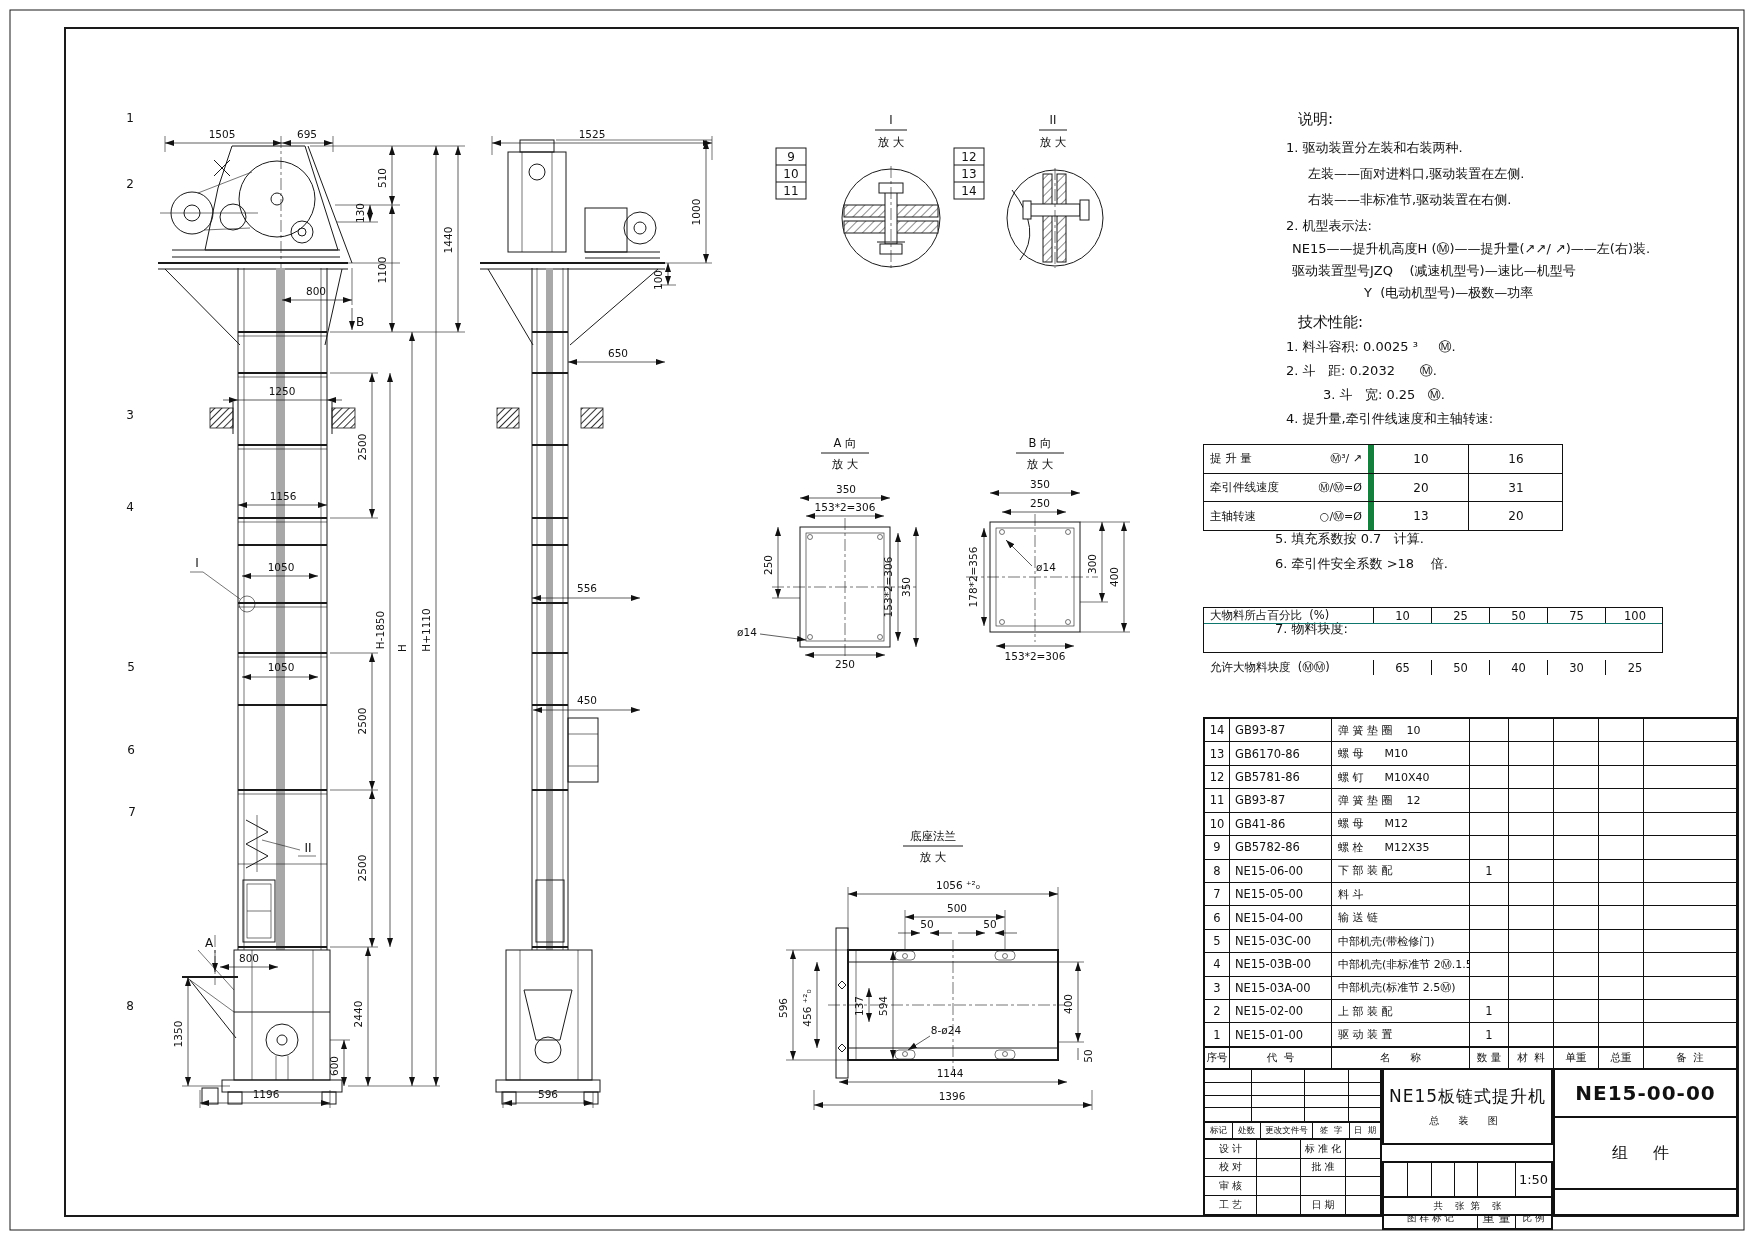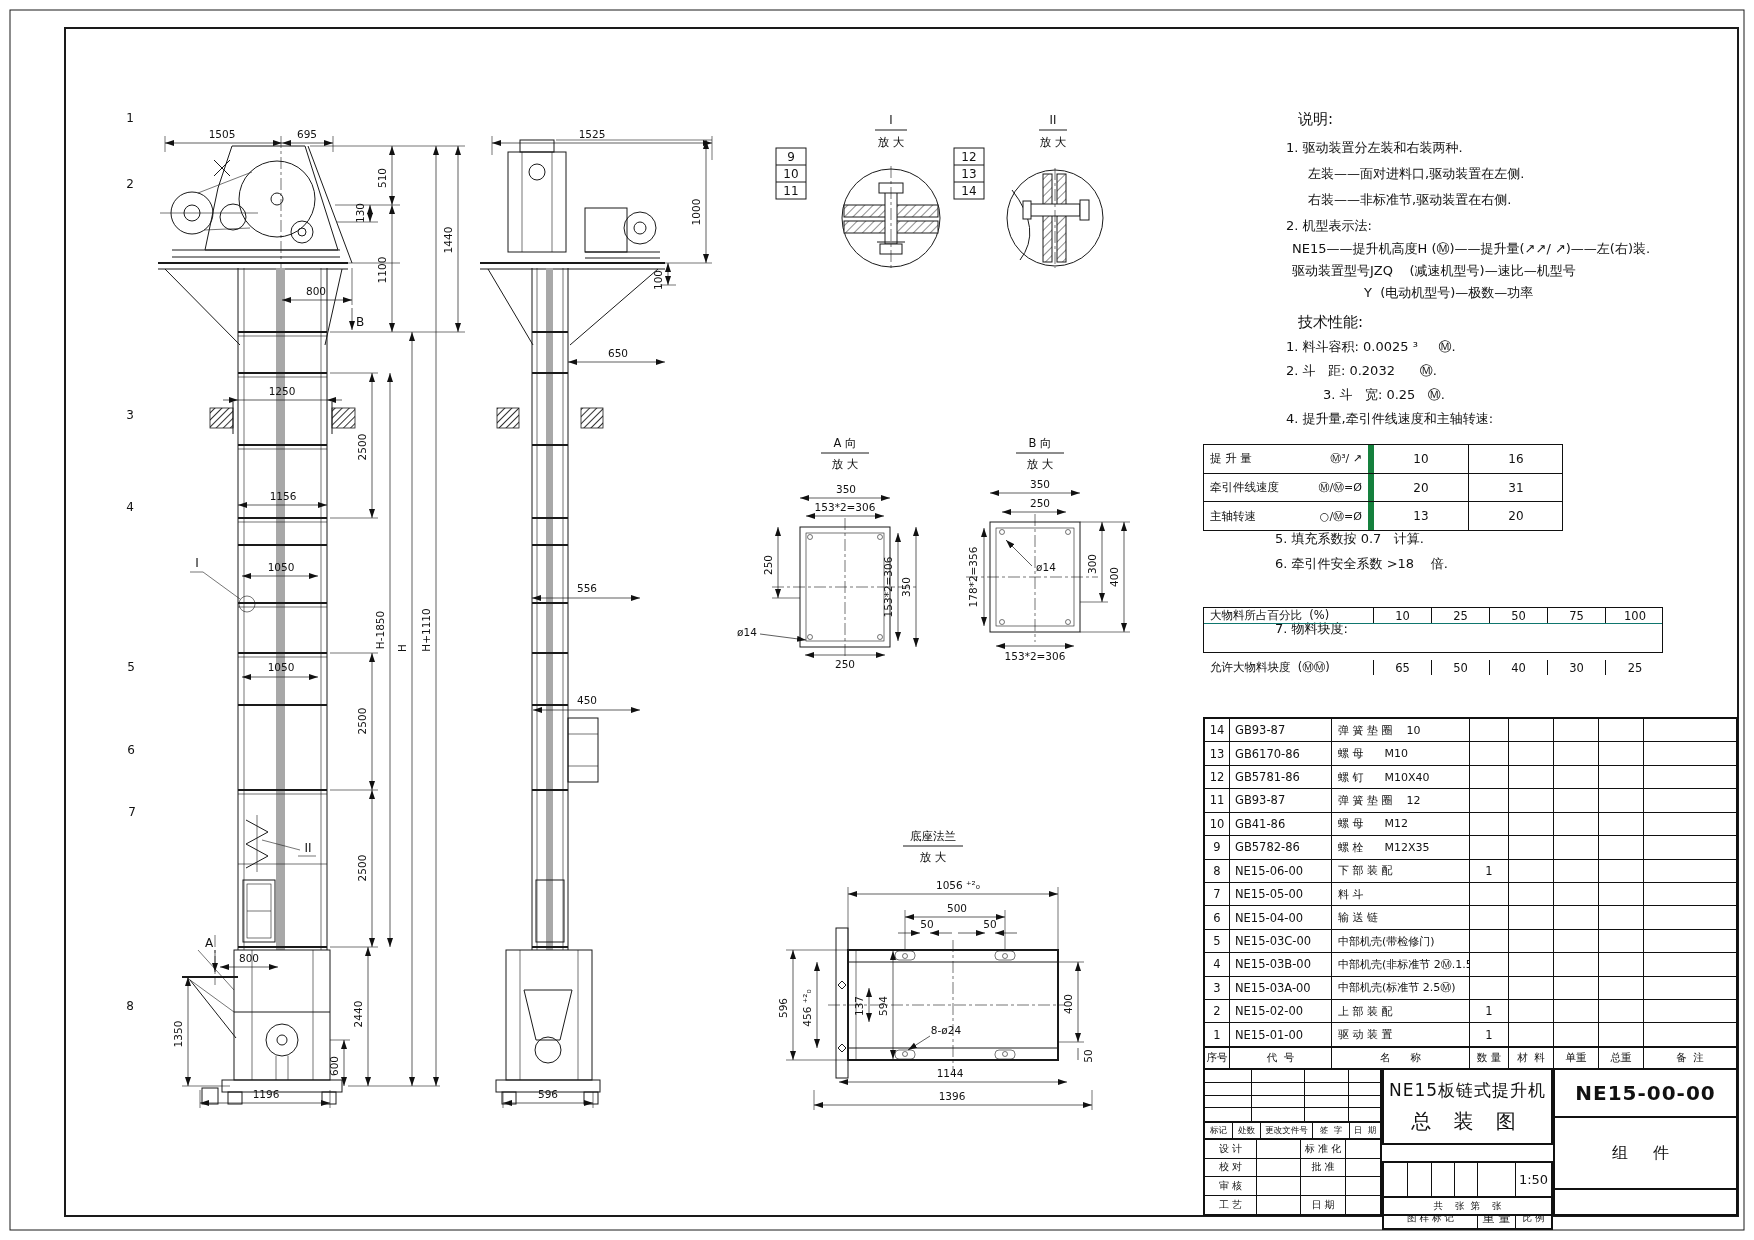--- a/index.html
+++ b/index.html
@@ -46,21 +46,21 @@
   .bomh{position:absolute;left:1203px;top:1046px;width:535px;height:24px;border:2px solid #111;display:grid;grid-template-columns:25px 102px 138px 39px 45px 45px 45px 1fr;box-sizing:border-box;background:#fff;}
   .bomh .bc{font-size:10.5px;justify-content:center;padding-left:0;}
   
   .tb{box-sizing:border-box;border:1px solid #111;position:absolute;background:#fff;}
   .tb2{border-width:2px;}
   .cgrid{display:grid;height:100%;}
   .cell{border-right:1px solid #111;border-bottom:1px solid #111;display:flex;align-items:center;justify-content:center;font-size:8.5px;white-space:pre;box-sizing:border-box;overflow:hidden;}
   .cell.noR{border-right:none;} .cell.noB{border-bottom:none;}
   .bigtitle{display:flex;flex-direction:column;align-items:center;justify-content:center;height:100%;}
   .bigtitle .t1{font-size:17px;letter-spacing:1px;}
-  .bigtitle .t2{font-size:20px;letter-spacing:8px;margin-top:6px;}
+  .bigtitle .t2{font-size:10px;letter-spacing:8px;margin-top:6px;}
   .dno{font-size:20px;letter-spacing:1px;display:flex;align-items:center;justify-content:center;height:100%;}
   .comp{font-size:16px;letter-spacing:10px;display:flex;align-items:center;justify-content:center;height:100%;}
 </style>
 </head>
 <body>
 
 <div id="sheet">
 
 <svg width="1754" height="1240" viewBox="0 0 1754 1240">
   <defs>

